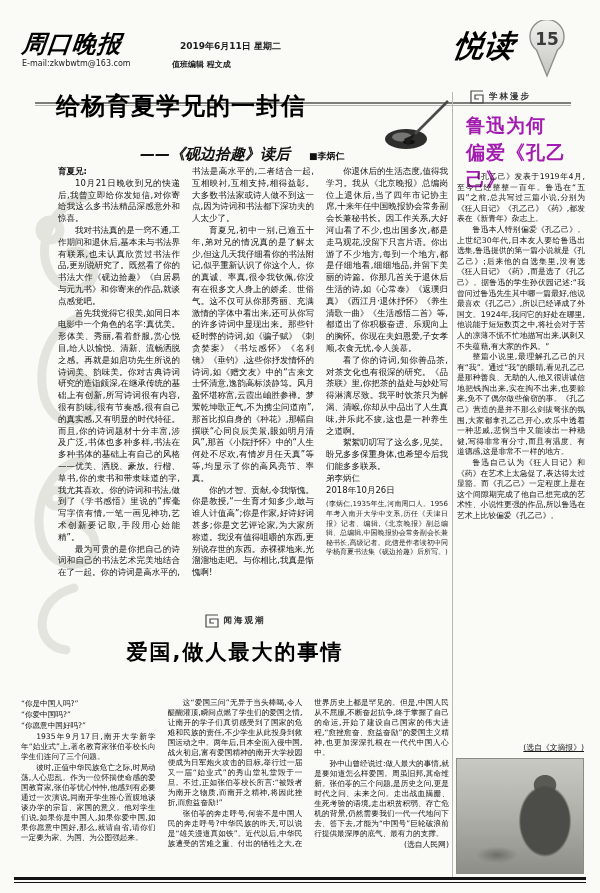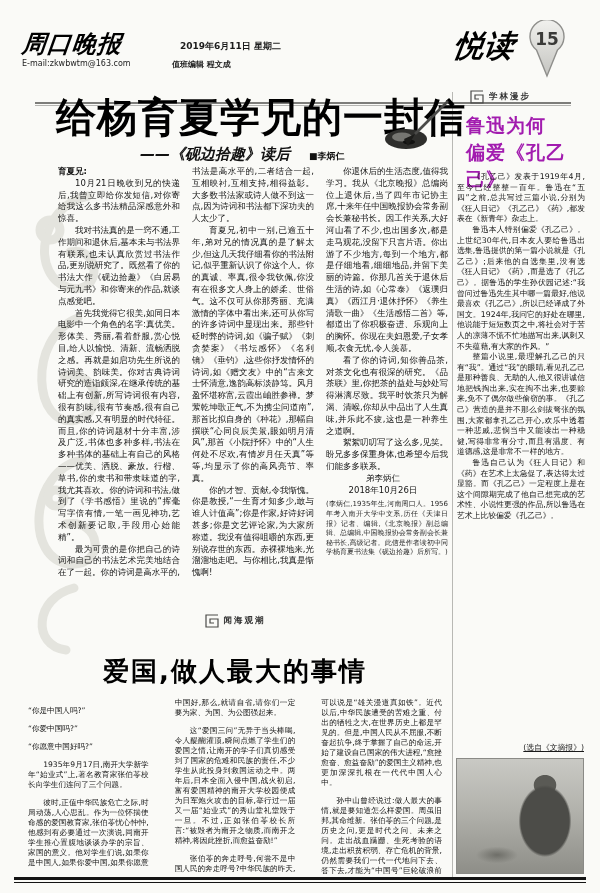--- a/index.html
+++ b/index.html
@@ -15,33 +15,33 @@
   .section-name{position:absolute;right:72px;top:0px;font-size:30px;font-weight:bold;
                 font-style:italic;color:#000;transform:skewX(-8deg);}
   .page-pin{position:absolute;right:18px;top:-6px;}
   .masthead-rule{position:absolute;left:15px;right:15px;top:76px;height:1px;
                  border-top:2px solid #7d7d7a;border-bottom:1px solid #b5b5b2;}
   
   .sidebar-divider{position:absolute;left:452px;top:92px;bottom:14px;width:1px;background:#b8b8b4;}
   .footer-rule{position:absolute;left:14px;right:14px;bottom:10px;height:2px;
                border-top:3px solid #141414;border-bottom:1px solid #141414;}
   
-  .main-title{position:absolute;left:56px;top:90px;font-size:40px;font-weight:900;
+  .main-title{position:absolute;left:56px;top:90px;font-size:24px;font-weight:900;
               letter-spacing:1px;color:#000;white-space:nowrap;}
   .inkstone{position:absolute;left:382px;top:98px;}
   .main-subtitle-row{position:absolute;left:140px;top:144px;white-space:nowrap;}
   .main-subtitle{font-size:15px;font-style:italic;font-weight:bold;color:#111;}
   .main-author{font-size:9px;color:#111;margin-left:14px;font-weight:bold;}
   .flourish{position:absolute;left:16px;top:168px;z-index:0;}
   .main-body{position:absolute;left:58px;top:166px;width:390px;max-height:456px;overflow:hidden;
              column-count:3;column-gap:12px;font-size:8.5px;line-height:11.8px;
              text-align:justify;text-justify:inter-character;z-index:1;}
   .main-body p{margin:0;text-indent:2em;}
   .salutation{text-indent:0 !important;font-weight:bold;}
-  .sign-line{text-indent:0 !important;text-align:center;padding-right:8px;}
+  .sign-line{text-indent:0 !important;text-align:left;padding-right:8px;}
   .bio-note{font-size:7px;line-height:9.6px;color:#2a2a2a;margin-top:4px !important;
             text-indent:0 !important;}
   
   .col-label{display:flex;align-items:center;gap:5px;font-size:8.5px;letter-spacing:2px;
              color:#333;font-weight:bold;}
   .sidebar .col-label{position:absolute;left:14px;top:0;justify-content:flex-end;}
   .bottom-label{position:absolute;left:0;right:0;top:0;justify-content:center;}
   
   .sidebar{position:absolute;left:456px;top:90px;width:130px;bottom:14px;}
   .sidebar-title{position:absolute;left:10px;top:22px;font-size:19px;font-weight:900;
@@ -53,26 +53,26 @@
   .sidebar-source{position:absolute;left:0;right:2px;top:652px;text-decoration:underline;}
   .sidebar-photo{position:absolute;left:0;top:668px;width:128px;height:116px;
       background:
         radial-gradient(ellipse 44px 60px at 88px 62px, #4c4c48 0%, #4c4c48 55%, rgba(76,76,72,0) 60%),
         radial-gradient(ellipse 18px 16px at 88px 26px, #5a5a55 0%, #5a5a55 60%, rgba(90,90,85,0) 65%),
         radial-gradient(ellipse 30px 12px at 40px 96px, #6e6e68 0%, rgba(110,110,104,0) 70%),
         linear-gradient(180deg,#c9c9c4 0%,#b2b2ac 45%,#8e8e88 100%);
       border:1px solid #8a8a86;box-sizing:border-box;}
   
   .bottom-article{position:absolute;left:20px;top:614px;width:430px;height:266px;}
-  .bottom-title{position:absolute;left:0;right:0;top:24px;text-align:center;font-size:26px;
-                font-weight:900;letter-spacing:2px;color:#000;margin-top:16px;}
+  .bottom-title{position:absolute;left:0;right:0;top:24px;text-align:center;font-size:21px;
+                font-weight:900;letter-spacing:2px;color:#000;}
   .bottom-body{position:absolute;left:0;top:84px;width:430px;max-height:178px;overflow:hidden;
                column-count:3;column-gap:10px;font-size:7.6px;line-height:10px;
                text-align:justify;text-justify:inter-character;}
-  .bottom-body p{margin:8px;text-indent:2em;}
+  .bottom-body p{margin:1px;text-indent:2em;}
   .quote-line{text-indent:0 !important;}
 </style>
 </head>
 <body>
 
 <div class="page">
 
   <div class="masthead">
     <div class="paper-logo">周口晚报</div>
     <div class="m-date">2019年6月11日 星期二</div>

